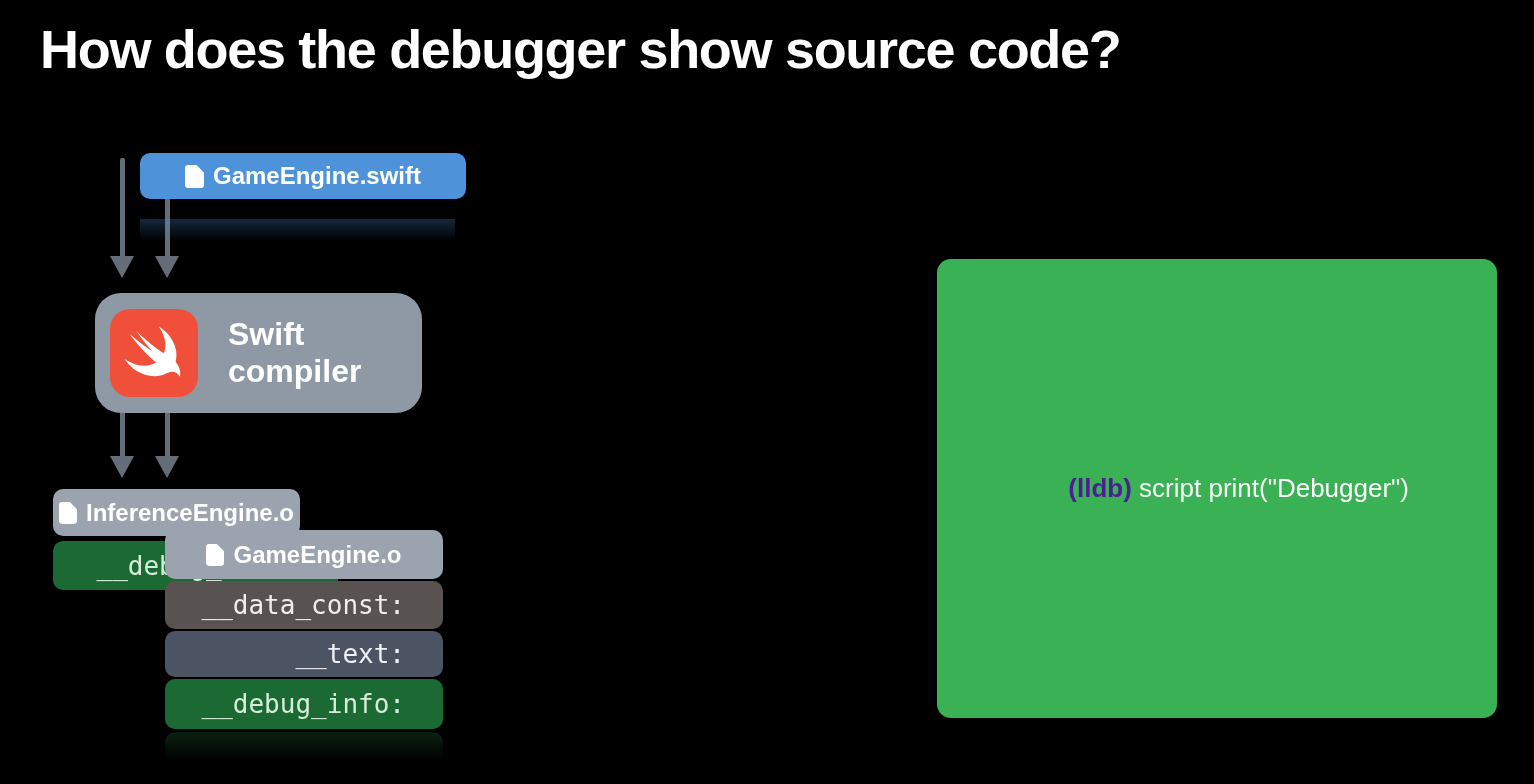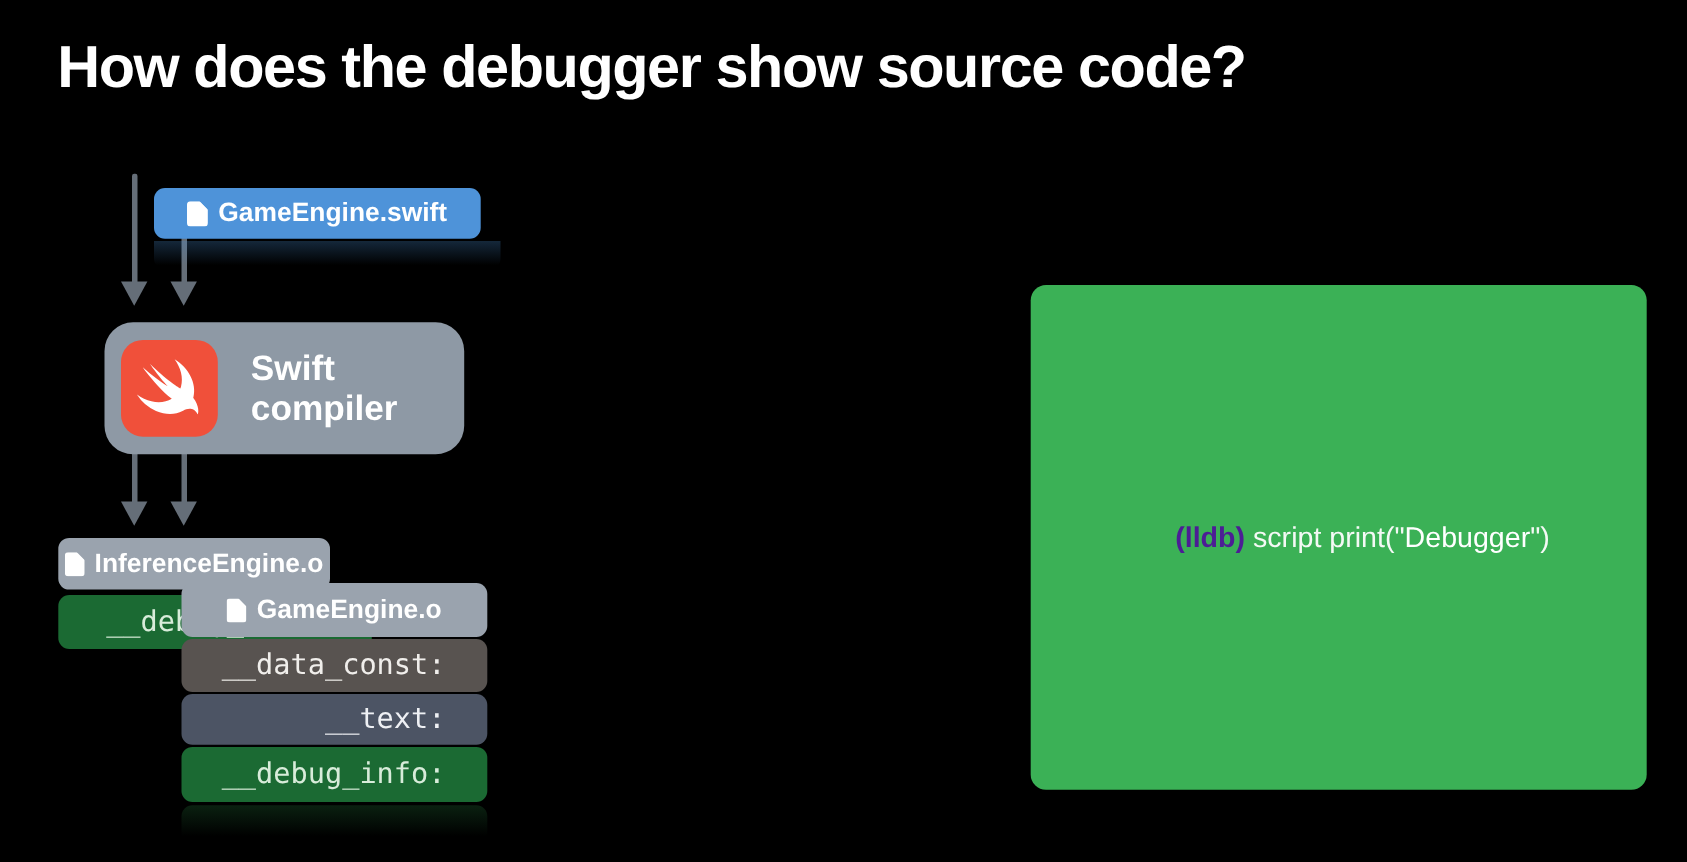--- a/index.html
+++ b/index.html
@@ -4,21 +4,21 @@
 <style>
   html,body { margin:0; padding:0; background:#000; }
   .slide {
     position:relative;
     width:1534px; height:784px;
     background:#000;
     overflow:hidden;
     font-family:"Liberation Sans", sans-serif;
   }
   .title {
-    position:absolute; left:40px; top:18px; margin:12px;
+    position:absolute; left:40px; top:18px; margin:0;
     font-size:54px; font-weight:700; color:#ffffff;
     letter-spacing:-1.3px;
   }
 
   
   .arrow { position:absolute; width:24px; z-index:1; }
   .arrow .shaft {
     position:absolute; left:9.5px; top:0; bottom:18px; width:5px;
     background:#656E78; border-radius:2px;
   }
@@ -33,21 +33,21 @@
   .node {
     position:absolute;
     display:flex; align-items:center; justify-content:center;
     gap:9px; border-radius:10px;
     color:#fff; font-weight:700; font-size:24px;
     white-space:nowrap;
   }
   .node .icon { display:flex; align-items:center; }
 
   .src1 { left:100px; top:137px; width:337px; height:47px; background:#4A8FD3; z-index:2; }
-  .src2 { left:140px; top:171px; width:297px; height:46px; background:#4E93D9; z-index:3; }
+  .src2 { left:140px; top:153px; width:326px; height:46px; background:#4E93D9; z-index:3; }
   .src-reflect {
     position:absolute; left:140px; top:219px; width:315px; height:26px; z-index:1;
     border-radius:0 0 10px 10px;
     background:linear-gradient(180deg, rgba(74,143,211,0.28), rgba(74,143,211,0) 85%);
   }
 
   .compiler {
     position:absolute; left:95px; top:293px; width:327px; height:120px;
     background:#8E99A5; border-radius:26px; z-index:2;
     display:flex; align-items:center; gap:30px; padding-left:15px; box-sizing:border-box;

